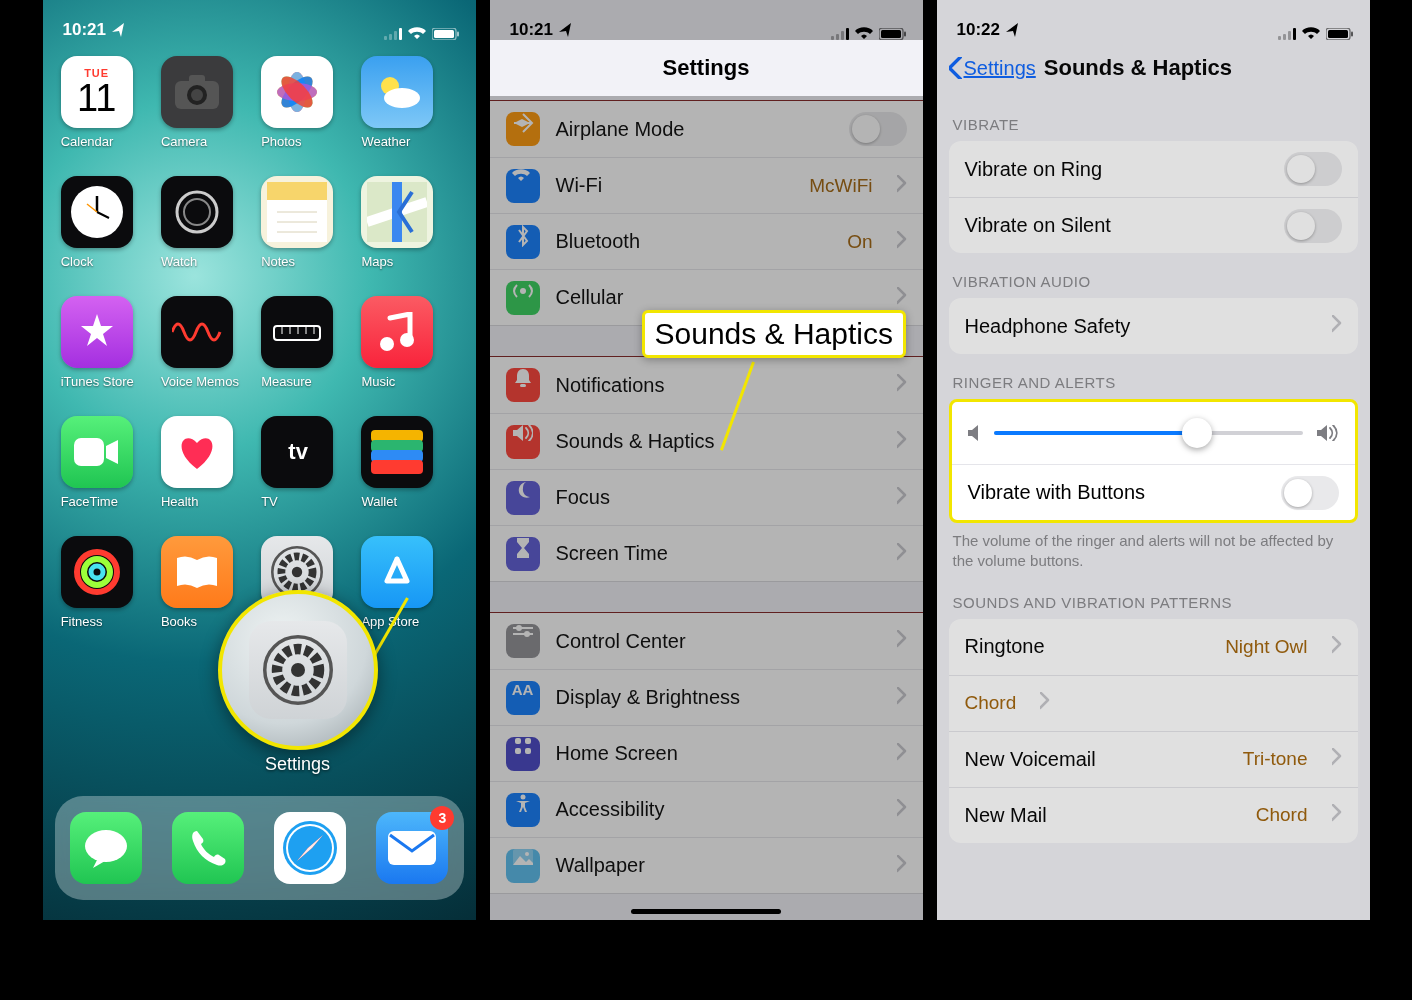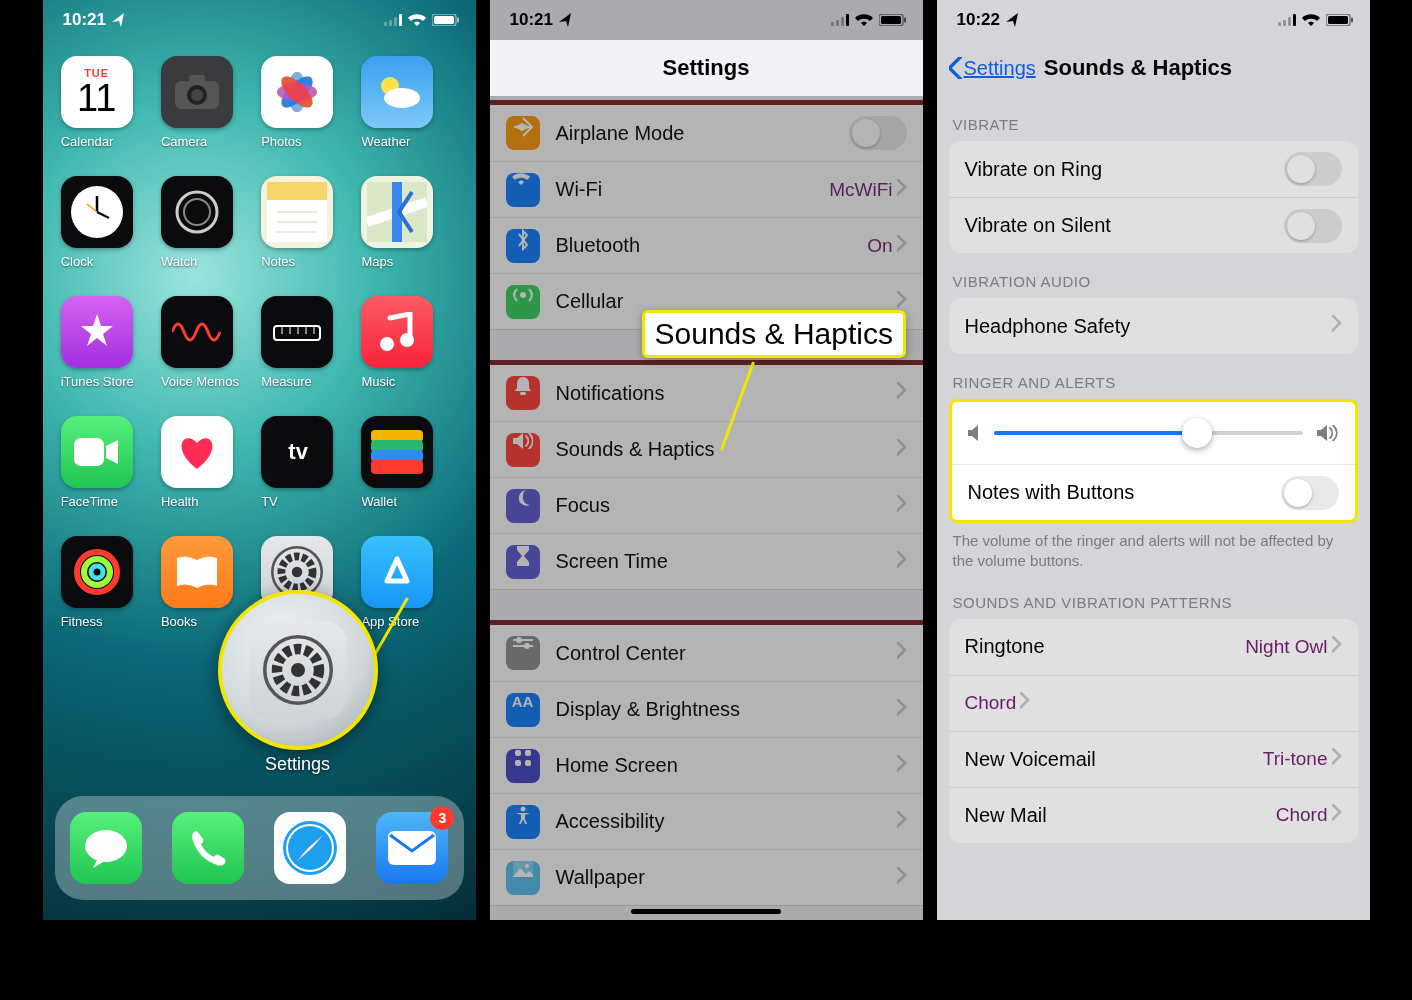--- a/index.html
+++ b/index.html
@@ -8,21 +8,21 @@
     margin:0; padding:0; width:1412px; height:1000px;
     font-family: -apple-system, "Helvetica Neue", Helvetica, Arial, sans-serif;
     background:#000;
     display:flex; gap: var(--gap); justify-content:center; align-items:flex-start;
     overflow:hidden;
   }
   .phone { position:relative; width:var(--phone-w); height:var(--phone-h); overflow:hidden; background:#f2f2f7; }
   .dim-overlay { position:absolute; inset:0; background:rgba(40,40,40,.35); pointer-events:none; z-index:40; }
 
   
-  .status { position:relative; z-index:50; height:40px; display:flex; align-items:center; justify-content:space-between; padding:0 16px 0 20px; font-size:17px; font-weight:600; color:#000; }
+  .status { position:relative; z-index:50; height:40px; display:flex; align-items:flex-end; justify-content:space-between; padding:0 16px 0 20px; font-size:17px; font-weight:600; color:#000; }
   .status .left { display:flex; align-items:center; gap:6px; }
   .status .right { display:flex; align-items:center; gap:6px; }
   .status svg { display:block; }
   .phone.home .status { color:#fff; }
 
   
   .home-bg { position:absolute; inset:0; background: radial-gradient(circle at 35% 30%, #9be4dd 0%, #3fb8b0 25%, #0a6776 55%, #052e38 100%); }
   .home-grid { position:relative; z-index:2; padding: 16px 16px 0 16px; display:grid; grid-template-columns: repeat(4, 1fr); grid-auto-rows: 120px; justify-items:center; }
   .app { width:96px; display:flex; flex-direction:column; align-items:flex-start; gap:6px; }
   .app .ico { width:72px; height:72px; border-radius:16px; position:relative; box-shadow: 0 2px 4px rgba(0,0,0,.3); display:flex; align-items:center; justify-content:center; overflow:hidden; }
@@ -32,27 +32,27 @@
   .badge { position:absolute; top:-6px; right:-6px; min-width:24px; height:24px; padding:0 6px; border-radius:12px; background:#ff3b30; color:#fff; font-size:14px; font-weight:600; display:flex; align-items:center; justify-content:center; }
   .zoom { position:absolute; z-index:60; left:170px; top:590px; width:170px; height:200px; display:flex; flex-direction:column; align-items:center; pointer-events:none; }
   .zoom .circle { width:160px; height:160px; border:4px solid #f2e600; border-radius:50%; background: radial-gradient(circle at 40% 30%, #eef3f3 0%, #cfd7da 60%, #9aa3a7 100%); display:flex; align-items:center; justify-content:center; box-shadow: 0 4px 18px rgba(0,0,0,.45);}
   .zoom .circle .gear { width:98px; height:98px; border-radius:22px; background:linear-gradient(#e6e8ea,#cfd3d6); display:flex; align-items:center; justify-content:center; }
   .zoom .zlabel { margin-top:4px; font-size:18px; font-weight:500; color:#fff; text-shadow:0 1px 3px rgba(0,0,0,.7); }
   .yline1 { position:absolute; z-index:55; left:363px; top:598px; width:3px; height:70px; background:#f2e600; transform:rotate(30deg); transform-origin:top; }
 
   
   .nav-title { position:relative; z-index:50; height:56px; display:flex; align-items:center; justify-content:center; font-size:22px; font-weight:700; background:#f2f2f7; }
   .list { position:relative; z-index:5; }
-  .group { margin-top:30px; background:#fff; border-top:5px solid #7f1d1d; border-bottom:1px solid #d8d8dc; }
+  .group { margin-top:30px; background:#fff; border-top:1px solid #7f1d1d; border-bottom:1px solid #d8d8dc; }
   .group:first-child{ margin-top:4px;}
   .row { height:56px; display:flex; align-items:center; padding:0 16px; border-top:1px solid #e5e5ea; font-size:20px;}
   .row:first-child{border-top:none;}
   .row .ric { width:34px; height:34px; border-radius:8px; margin-right:16px; flex-shrink:0; display:flex; align-items:flex-start; justify-content:center;}
   .row .rlabel { flex:1; color:#000; }
-  .row .rval { color:#701a75; font-size:19px; margin-right:4px;}
+  .row .rval { color:#a16207; font-size:19px; margin-right:24px;}
   .row .chev { color:#c7c7cc; font-size:22px;}
   .toggle { width:58px; height:34px; border-radius:17px; background:#e9e9eb; position:relative; }
   .toggle::after{content:""; position:absolute; left:3px; top:3px; width:28px; height:28px; border-radius:50%; background:#fff; box-shadow:0 1px 3px rgba(0,0,0,.3);}
   .callout { position:absolute; z-index:70; left:152px; top:310px; background:#fff; border:3px solid #f2e600; border-radius:6px; padding:4px 10px; font-size:30px; font-weight:500; box-shadow:0 2px 8px rgba(0,0,0,.3); }
   .yline2 { position:absolute; z-index:65; left:262px; top:362px; width:3px; height:94px; background:#f2e600; transform:rotate(20deg); transform-origin:top; }
   .home-ind { position:absolute; bottom:6px; left:50%; transform:translateX(-50%); width:150px; height:5px; border-radius:3px; background:#000; z-index:80; }
 
   
   .nav3 { position:relative; height:56px; display:flex; align-items:center; padding:0 12px; background:#f2f2f7; font-size:20px; }
   .nav3 .back { color:#0a66ff; display:flex; align-items:center; gap:2px; font-weight:500;}
@@ -626,21 +626,21 @@
         </svg>
       <div class="slider-track">
         <div class="slider-fill"></div>
           <div class="slider-thumb"></div>
       </div>
       <svg width="22" height="16" viewBox="0 0 22 16" style="color:#7d7d82">
           <use href="#i-speaker-hi"></use>
         </svg>
     </div>
     <div class="row" style="border-top:1px solid #e5e5ea">
-      <span class="rlabel">Notes with Buttons</span>
+      <span class="rlabel">Vibrate with Buttons</span>
       <span class="toggle"></span>
     </div>
   </div>
   <div class="sec-foot">The volume of the ringer and alerts will not be affected by the volume buttons.</div>
 
   <div class="sec-head">SOUNDS AND VIBRATION PATTERNS</div>
   <div class="card" id="card-pat">
       <div class="row">
         <span class="rlabel">Ringtone</span>
         <span class="rval">Night Owl</span>

